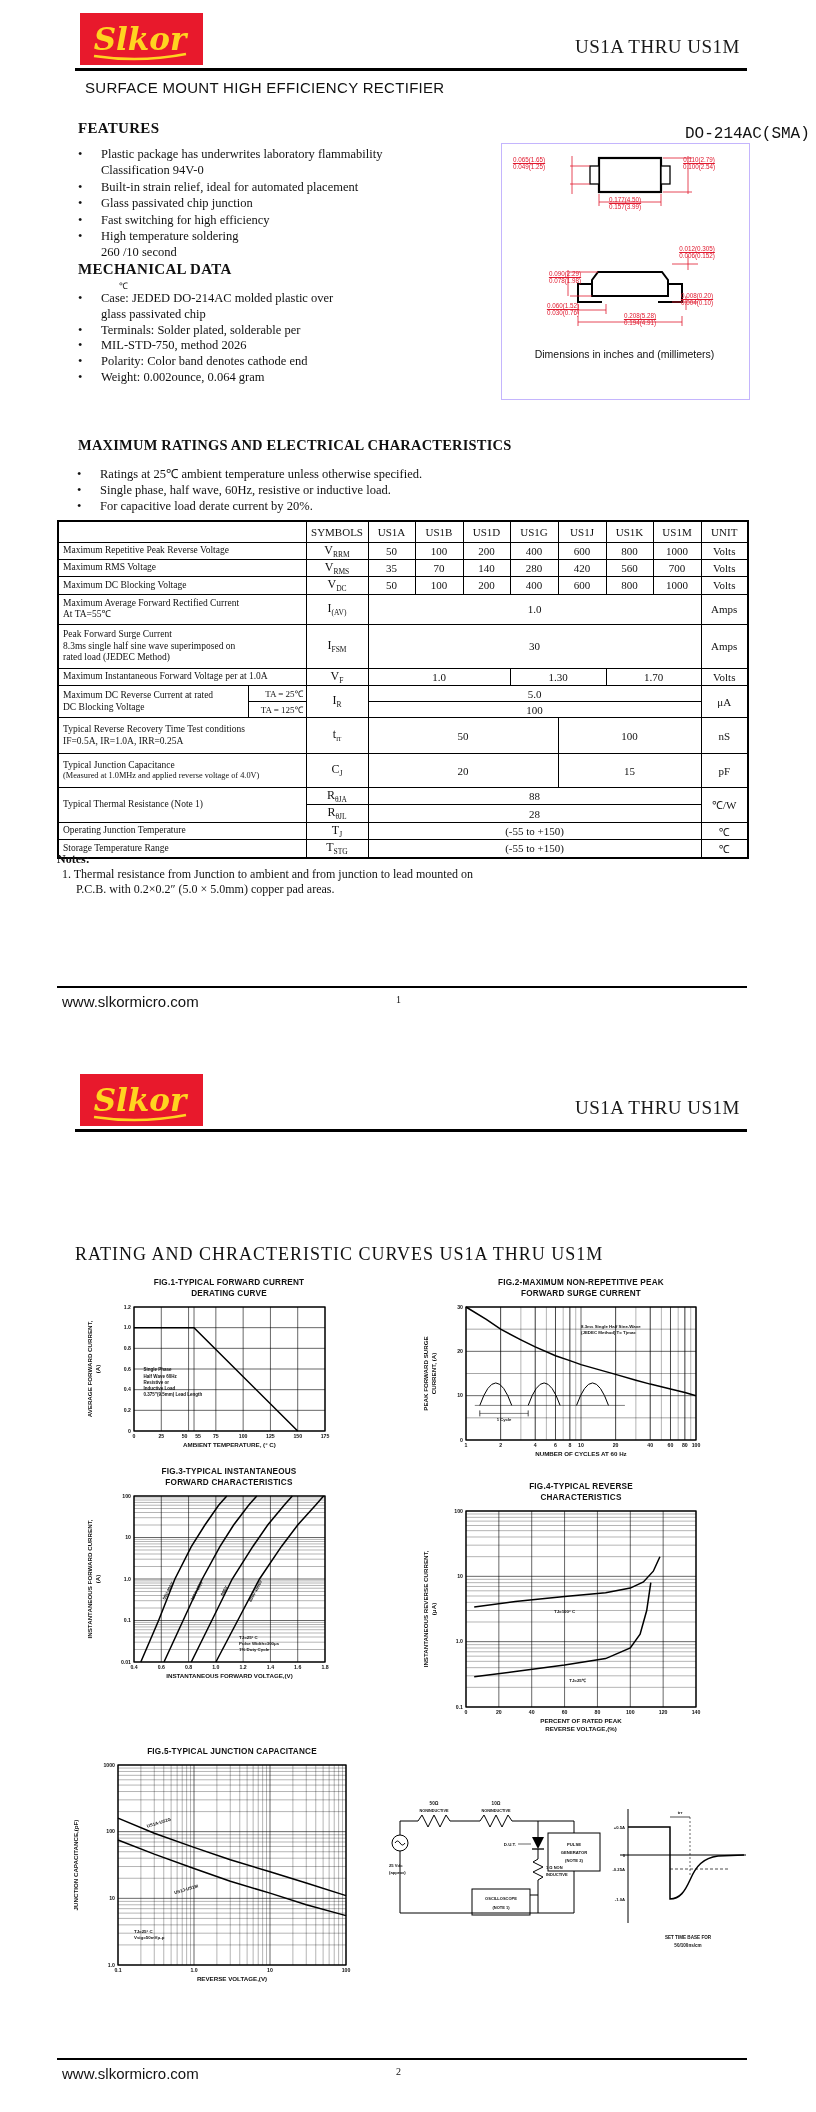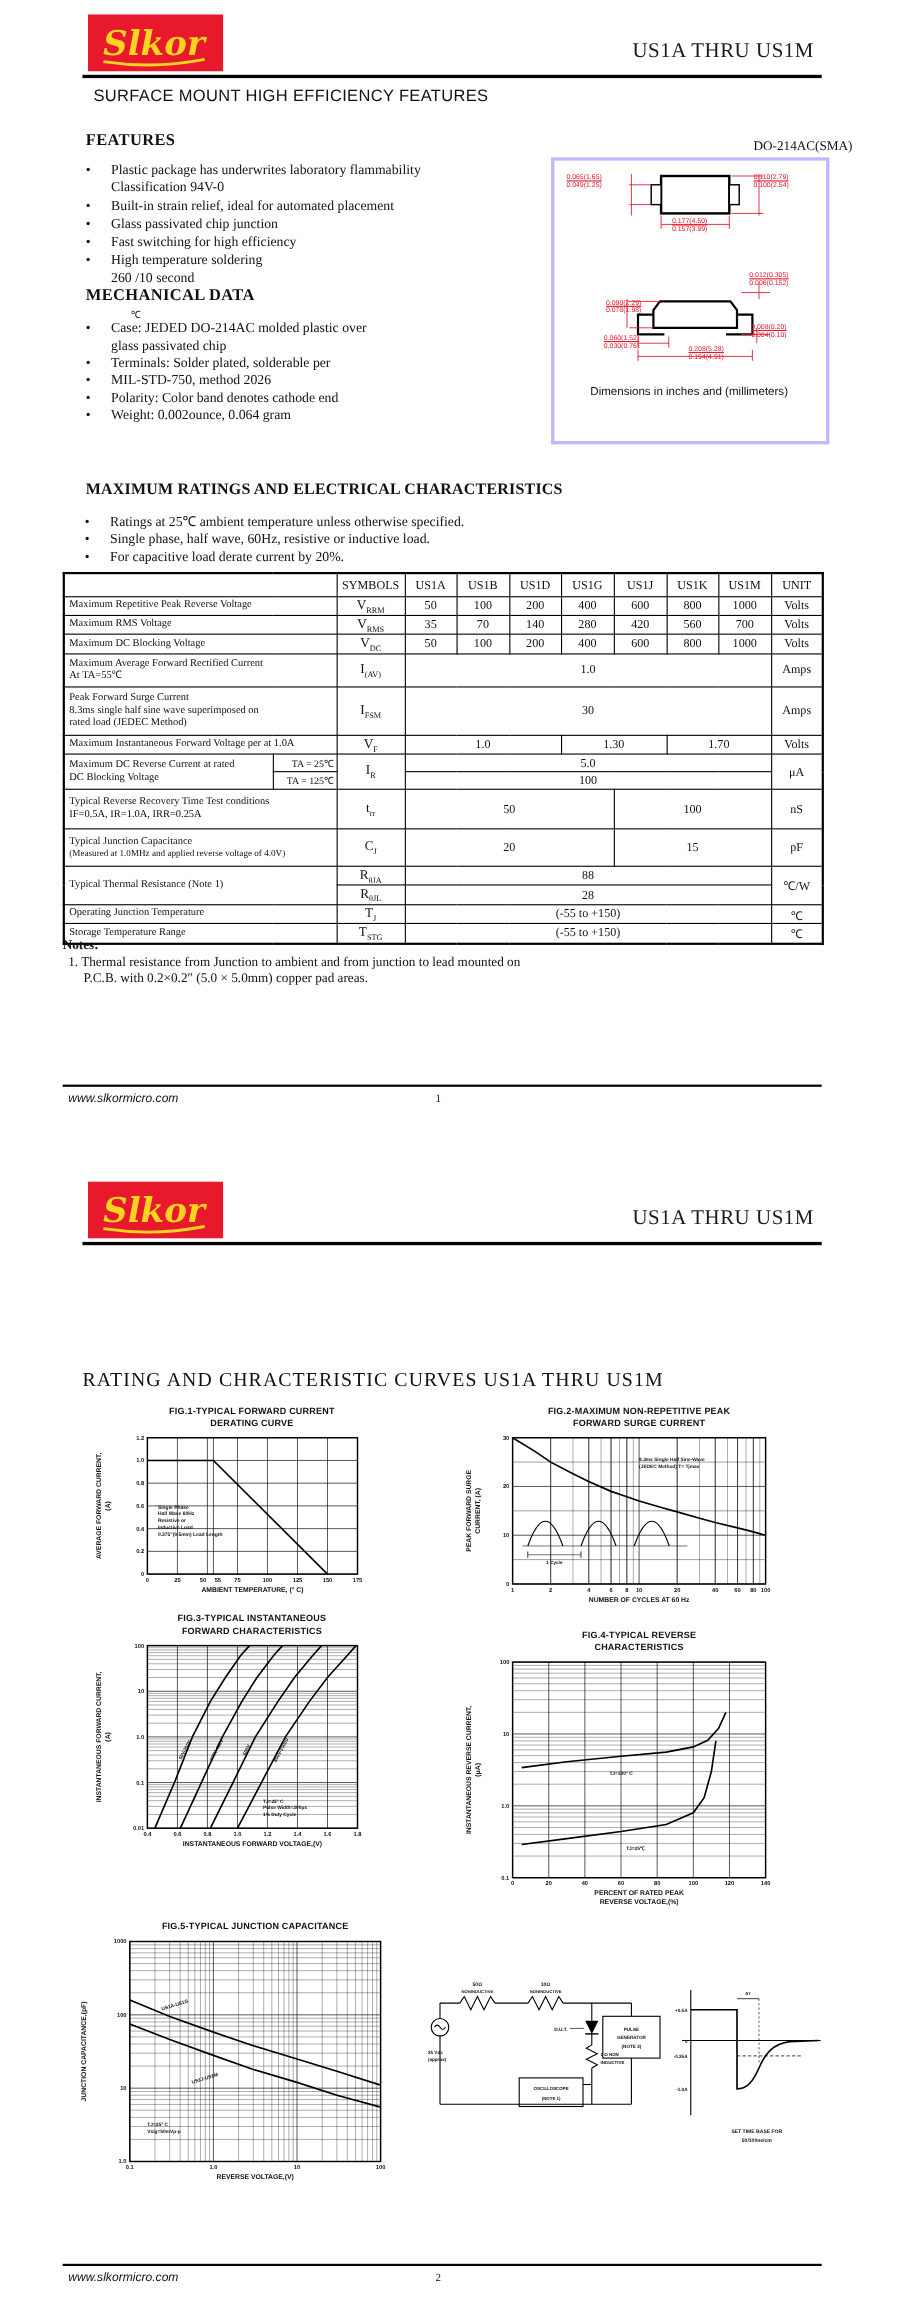--- a/index.html
+++ b/index.html
@@ -6,38 +6,38 @@
   body{width:816px;height:2112px;background:#fff;position:relative;font-family:"Liberation Serif",serif;color:#111;}
   .logo{position:absolute;left:80px;}
   .ptitle{position:absolute;right:76px;font-family:"Liberation Serif",serif;font-size:19px;letter-spacing:.5px;color:#1a1a1a;}
   .rule{position:absolute;left:75px;width:672px;height:3px;background:#000;}
   .subtitle{position:absolute;left:85px;font-family:"Liberation Sans",sans-serif;font-size:15px;letter-spacing:.3px;}
   .h1{position:absolute;left:78px;font-weight:bold;font-size:15px;font-family:"Liberation Serif",serif;letter-spacing:.3px;}
   .blist{position:absolute;font-size:12.5px;line-height:16.4px;width:330px;}
   .bl{position:relative;white-space:nowrap;}
   .bl.b::before{content:"•";position:absolute;left:-23px;}
   .stray{position:absolute;left:119px;top:279px;font-size:9px;}
-  .pkgname{position:absolute;left:645px;top:125px;font-family:Liberation Serif, serif;font-size:12px;padding-left:40px;}
-  .pkgbox{position:absolute;left:501px;top:143px;width:247px;height:255px;border:3px solid #c4b5fd;}
+  .pkgname{position:absolute;left:645px;top:125px;font-family:Liberation Mono, monospace;font-size:16px;padding-left:40px;}
+  .pkgbox{position:absolute;left:501px;top:143px;width:247px;height:255px;border:1px solid #c4b5fd;}
   .dim{position:absolute;width:54px;text-align:center;font-family:"Liberation Sans",sans-serif;font-size:6.3px;line-height:7.4px;color:#e0192e;}
   .dim .u{text-decoration:underline;}
   .dimcap{position:absolute;left:0;top:204px;width:245px;text-align:center;font-family:"Liberation Sans",sans-serif;font-size:10.5px;color:#111;}
   .h2{position:absolute;left:78px;font-weight:bold;font-size:14.5px;font-family:"Liberation Serif",serif;letter-spacing:.2px;}
   .rt{position:absolute;left:57px;top:520px;border-collapse:collapse;table-layout:fixed;width:690px;border:2px solid #000000;}
   .rt td{border:1px solid #000;font-family:"Liberation Serif",serif;overflow:hidden;padding:0;}
   .rt .lb{font-size:9.5px;padding:1px 4px;line-height:1.18;text-align:left;}
   .rt .lbs{font-size:8.3px;padding:0 4px;text-align:left;}
   .rt .sy{font-size:12px;text-align:center;}
   .rt .sy sub{font-size:7.5px;}
   .rt .v{font-size:11px;text-align:center;}
   .rt .hd{font-size:11px;text-align:center;}
   .rt .cnd{font-size:9px;text-align:right;padding:0 2px;}
   .notes{position:absolute;font-size:12px;}
   .foot-line{position:absolute;left:57px;width:690px;height:2px;background:#000;}
-  .foot-site{position:absolute;left:62px;font-family:"Liberation Sans",sans-serif;font-size:11px;font-style:italic;}
+  .foot-site{position:absolute;left:62px;font-family:"Liberation Sans",sans-serif;font-size:15px;}
   .foot-page{position:absolute;left:396px;font-size:10px;}
   .p2head{position:absolute;left:75px;top:1244px;font-family:Liberation Serif, serif;font-size:18px;letter-spacing:1px;}
   .fig{position:absolute;}
   .ft{font-family:"Liberation Sans",sans-serif;font-weight:bold;font-size:8.2px;line-height:11px;text-align:center;letter-spacing:.2px;margin-bottom:2px;}
   .fig6 svg text{font-family:"Liberation Sans",sans-serif;font-weight:bold;fill:#111;}
   .f6notes{margin-top:5px;width:350px;font-family:"Liberation Sans",sans-serif;font-size:8px;line-height:10.5px;}
   .f6notes .i1{padding-left:30px;}
   .f6notes .i2{padding-left:24px;}
 </style>
 </head>
@@ -47,21 +47,21 @@
 
   <div class="logo" style="top:13px">
     <svg width="123" height="52" viewBox="0 0 123 52">
       <rect x="0" y="0" width="123" height="52" fill="#E8192C"></rect>
       <text x="60" y="37" text-anchor="middle" font-family="DejaVu Serif, serif" font-style="italic" font-weight="bold" font-size="31" fill="#FFD420">Slkor</text>
       <path d="M14 43 Q60 50 106 41" stroke="#FFD420" stroke-width="2.6" fill="none"></path>
     </svg>
   </div>
   <div class="ptitle" style="top:36px">US1A THRU US1M</div>
   <div class="rule" style="top:68px"></div>
-  <div class="subtitle" style="top:79px">SURFACE MOUNT HIGH EFFICIENCY FEATURES</div>
+  <div class="subtitle" style="top:79px">SURFACE MOUNT HIGH EFFICIENCY RECTIFIER</div>
 
   <div class="h1" style="top:120px">FEATURES</div>
   <div class="blist" style="left:101px;top:146px">
     <div class="bl b">Plastic package has underwrites laboratory flammability</div>
     <div class="bl">Classification 94V-0</div>
     <div class="bl b">Built-in strain relief, ideal for automated placement</div>
     <div class="bl b">Glass passivated chip junction</div>
     <div class="bl b">Fast switching for high efficiency</div>
     <div class="bl b">High temperature soldering</div>
     <div class="bl">260   /10 second</div>

